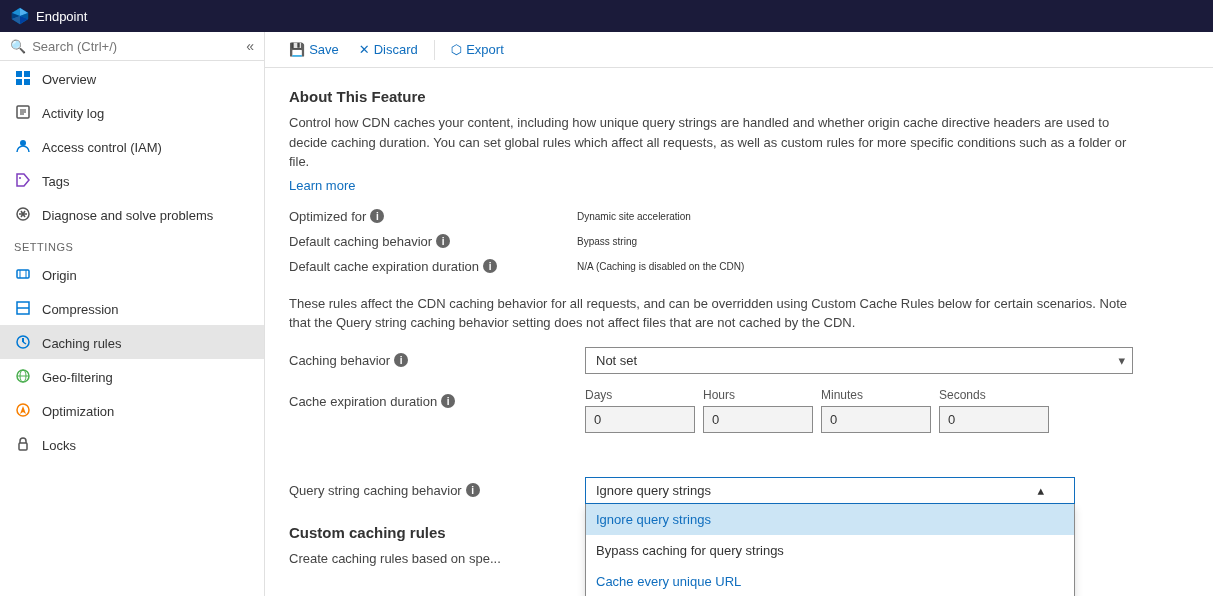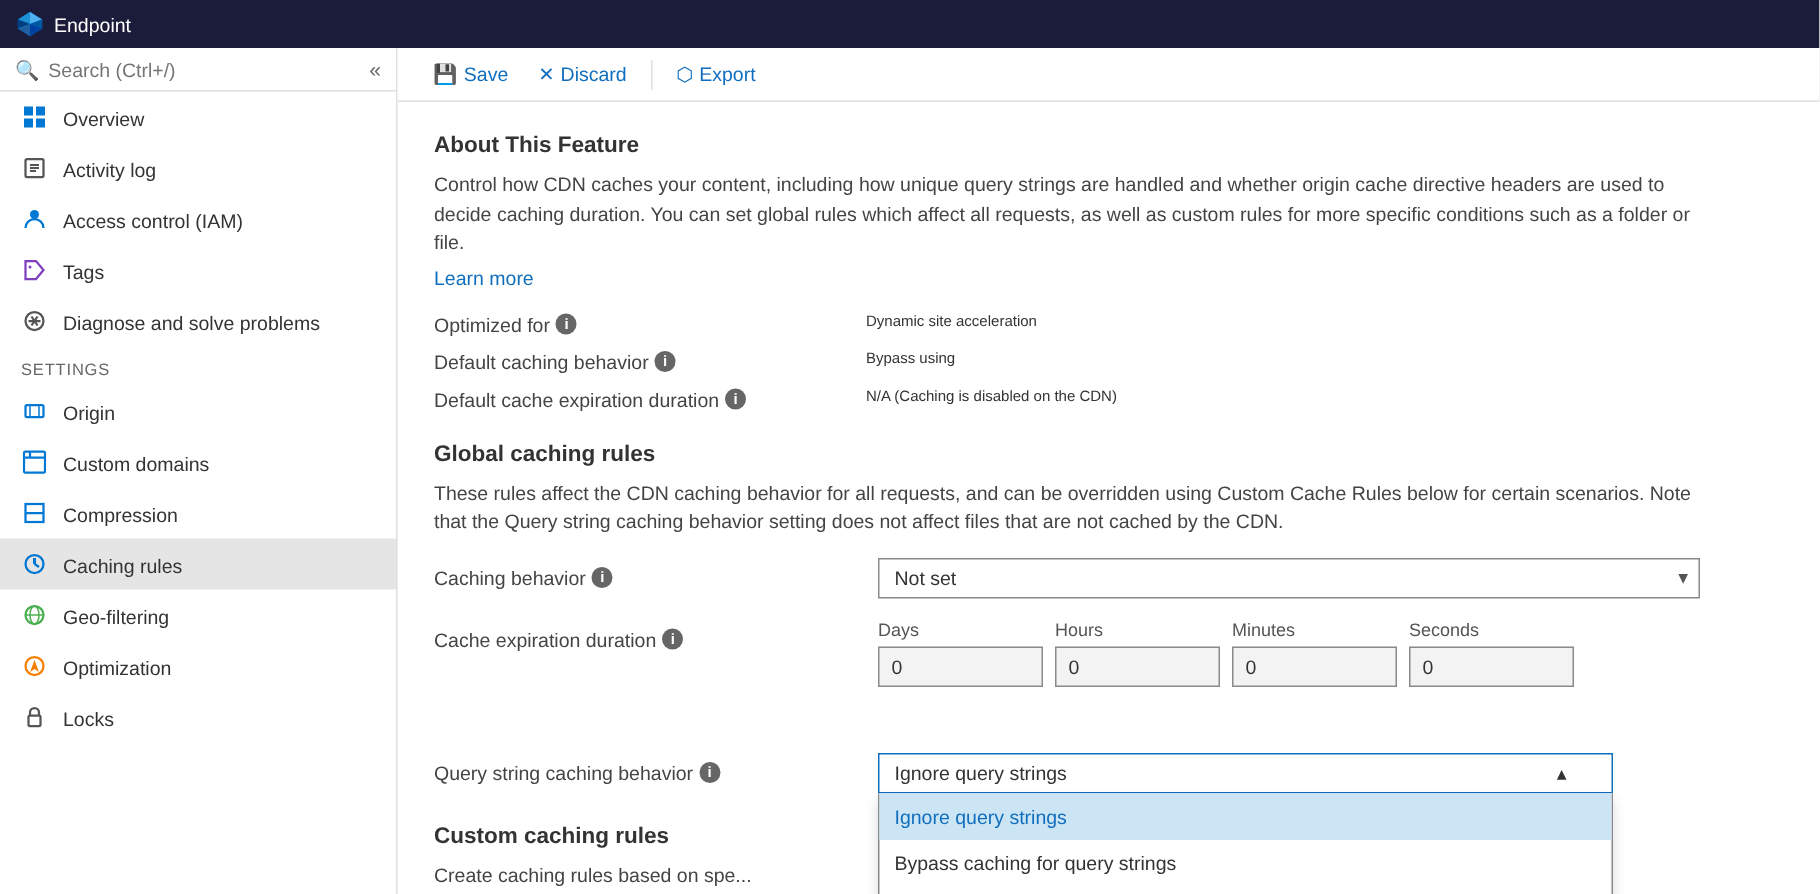--- a/index.html
+++ b/index.html
@@ -141,20 +141,21 @@
     }
 
     .info-grid {
       margin-top: 16px;
       display: flex;
       flex-direction: column;
       gap: 10px;
     }
     .info-row {
       display: flex;
+      align-items: center;
       gap: 8px;
     }
     .info-label {
       width: 280px;
       font-size: 13px;
       color: #444;
       display: flex;
       align-items: center;
       gap: 4px;
     }
@@ -374,30 +375,20 @@
 
       <div class="nav-item">
         <div class="nav-icon">
           <svg width="16" height="16" viewBox="0 0 16 16" fill="#0078d4">
               <rect x="2" y="4" width="12" height="8" rx="1" fill="none" stroke="#0078d4" stroke-width="1.5"></rect>
               <line x1="5" y1="4" x2="5" y2="12" stroke="#0078d4" stroke-width="1"></line>
               <line x1="11" y1="4" x2="11" y2="12" stroke="#0078d4" stroke-width="1"></line>
             </svg>
         </div>
         <span>Origin</span>
-      </div>
-      <div class="nav-item">
-        <div class="nav-icon">
-          <svg width="16" height="16" viewBox="0 0 16 16" fill="none" stroke="#0078d4" stroke-width="1.5">
-              <rect x="1" y="1" width="14" height="14" rx="1"></rect>
-              <line x1="1" y1="5" x2="15" y2="5"></line>
-              <line x1="5" y1="1" x2="5" y2="5"></line>
-            </svg>
-        </div>
-        <span>Custom domains</span>
       </div>
       <div class="nav-item">
         <div class="nav-icon">
           <svg width="16" height="16" viewBox="0 0 16 16" fill="none" stroke="#0078d4" stroke-width="1.5">
               <rect x="2" y="2" width="12" height="12"></rect>
               <line x1="2" y1="8" x2="14" y2="8"></line>
             </svg>
         </div>
         <span>Compression</span>
       </div>
@@ -474,33 +465,32 @@
             <span>Optimized for</span>
             <span class="info-icon">i</span>
           </div>
           <div class="info-value">Dynamic site acceleration</div>
         </div>
         <div class="info-row">
           <div class="info-label">
             <span>Default caching behavior</span>
             <span class="info-icon">i</span>
           </div>
-          <div class="info-value">Bypass using</div>
+          <div class="info-value">Bypass string</div>
         </div>
         <div class="info-row">
           <div class="info-label">
             <span>Default cache expiration duration</span>
             <span class="info-icon">i</span>
           </div>
           <div class="info-value">N/A (Caching is disabled on the CDN)</div>
         </div>
       </div>
 
       <div class="global-rules-section">
-        <div class="section-title">Global caching rules</div>
         <p class="section-desc">These rules affect the CDN caching behavior for all requests, and can be overridden using Custom Cache Rules below for certain scenarios. Note that the Query string caching behavior setting does not affect files that are not cached by the CDN.</p>
 
         <div class="form-row">
           <div class="form-label">
             <span>Caching behavior</span>
             <span class="info-icon">i</span>
           </div>
           <div class="dropdown-wrapper">
             <select>
               <option>Not set</option>

